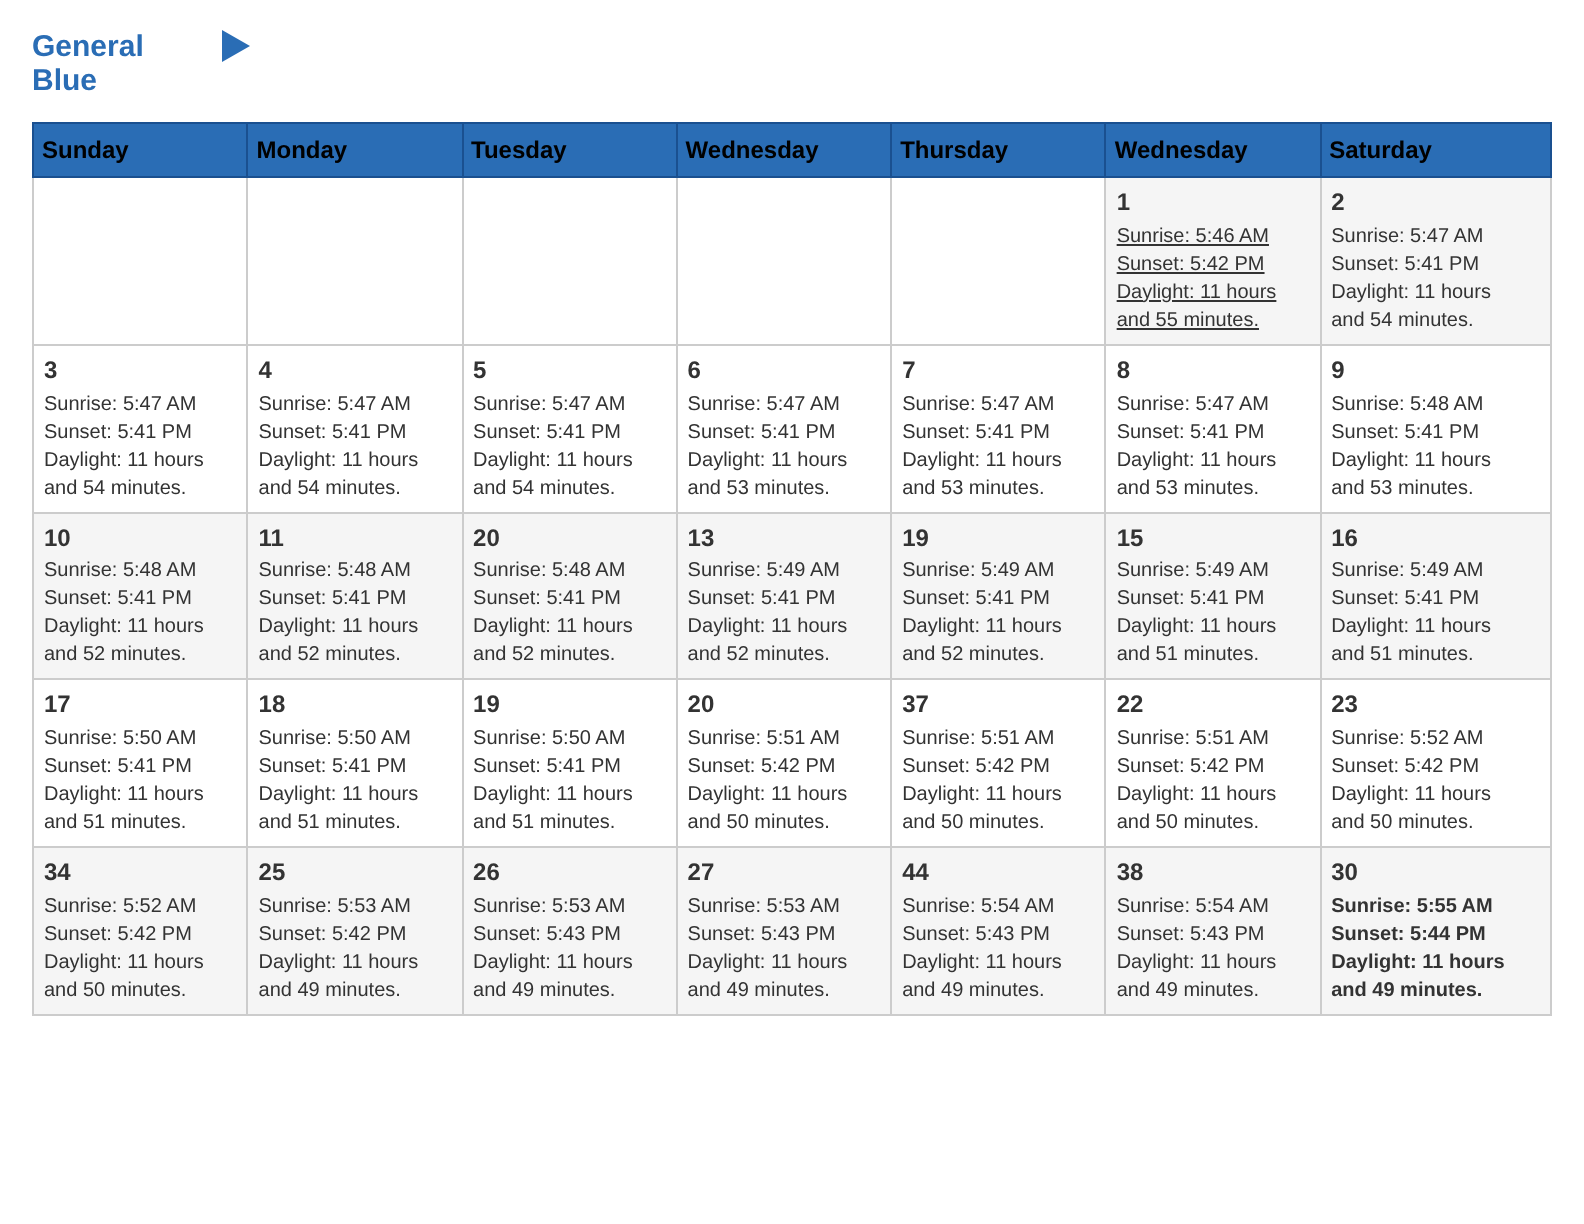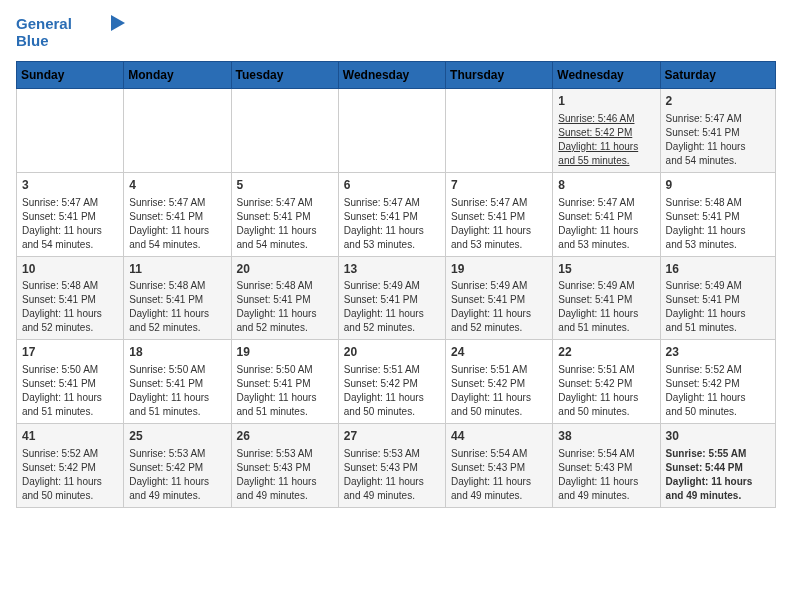--- a/index.html
+++ b/index.html
@@ -276,21 +276,21 @@
 and 51 minutes.</div>
         </td>
         <td>
           <span class="day-num">20</span>
           <div class="day-info" style="white-space: pre-line;">Sunrise: 5:51 AM
 Sunset: 5:42 PM
 Daylight: 11 hours
 and 50 minutes.</div>
         </td>
         <td>
-          <span class="day-num">24</span>
+          <span class="day-num">37</span>
           <div class="day-info" style="white-space: pre-line;">Sunrise: 5:51 AM
 Sunset: 5:42 PM
 Daylight: 11 hours
 and 50 minutes.</div>
         </td>
         <td>
           <span class="day-num">22</span>
           <div class="day-info" style="white-space: pre-line;">Sunrise: 5:51 AM
 Sunset: 5:42 PM
 Daylight: 11 hours
@@ -299,21 +299,21 @@
         <td>
           <span class="day-num">23</span>
           <div class="day-info" style="white-space: pre-line;">Sunrise: 5:52 AM
 Sunset: 5:42 PM
 Daylight: 11 hours
 and 50 minutes.</div>
         </td>
       </tr>
       <tr>
         <td>
-          <span class="day-num">41</span>
+          <span class="day-num">34</span>
           <div class="day-info" style="white-space: pre-line;">Sunrise: 5:52 AM
 Sunset: 5:42 PM
 Daylight: 11 hours
 and 50 minutes.</div>
         </td>
         <td>
           <span class="day-num">25</span>
           <div class="day-info" style="white-space: pre-line;">Sunrise: 5:53 AM
 Sunset: 5:42 PM
 Daylight: 11 hours

